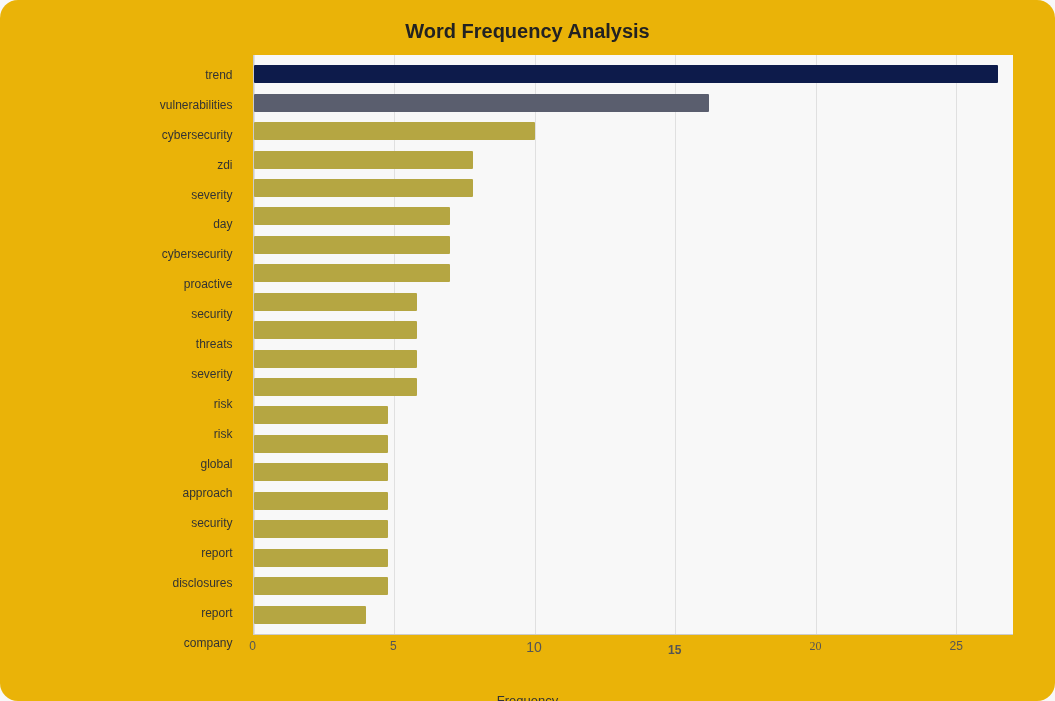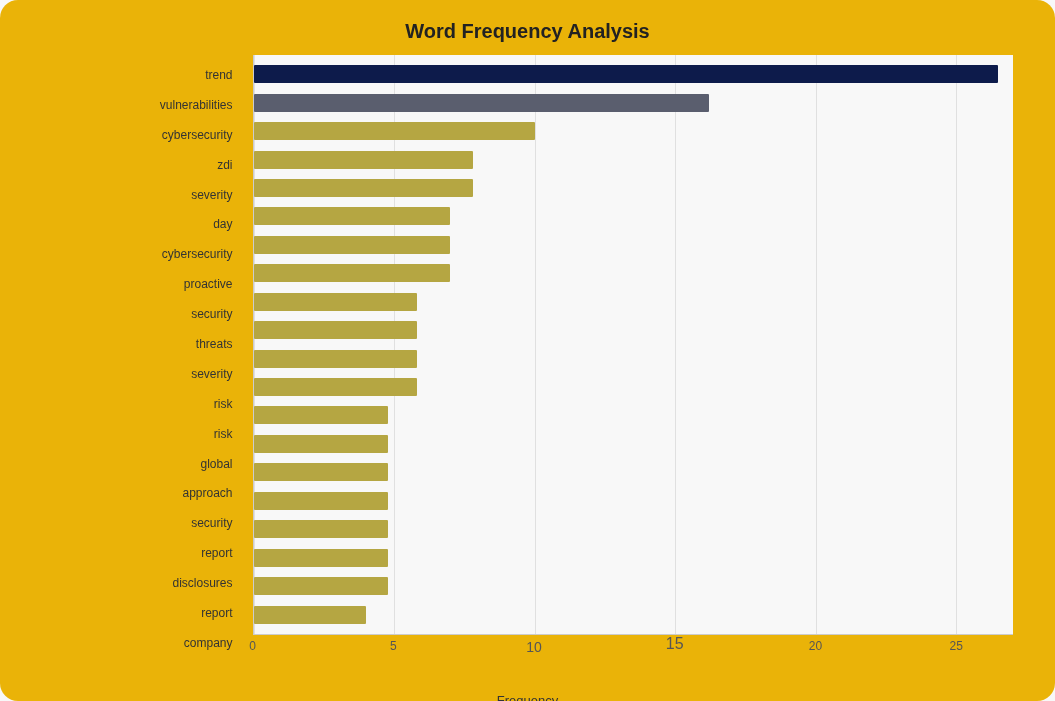--- a/index.html
+++ b/index.html
@@ -200,21 +200,21 @@
             <div class="bar-row">
               <div class="bar" style="width: 14.8148%; background-color: rgb(181, 166, 66);"></div>
             </div>
           </div>
         </div>
 
       <div style="position:relative; height:28px;" id="x-labels-row">
           <div style="position: absolute; left: 0%; top: 4px; transform: translateX(-50%); font-size: 12px; color: rgb(85, 85, 85);">0</div>
           <div style="position: absolute; left: 18.5185%; top: 4px; transform: translateX(-50%); font-size: 12px; color: rgb(85, 85, 85);">5</div>
           <div style="position: absolute; left: 37.037%; top: 4px; transform: translateX(-50%); font-size: 14px; color: rgb(85, 85, 85);">10</div>
-          <div style="position: absolute; left: 55.5556%; top: 0; transform: translateX(-50%); font-size: 16px; color: rgb(85, 85, 85);">15</div>
-          <div style="position: absolute; left: 74.0741%; top: 4px; transform: translateX(-50%); font-size: 12px; color: rgb(85, 85, 85);">20</div>
+          <div style="position: absolute; left: 55.5556%; top: 8px; transform: translateX(-50%); font-size: 12px; color: rgb(85, 85, 85); font-weight: bold;">15</div>
+          <div style="position: absolute; left: 74.0741%; top: 4px; transform: translateX(-50%); font-size: 12px; color: rgb(85, 85, 85); font-family: Liberation Serif, serif;">20</div>
           <div style="position: absolute; left: 92.5926%; top: 4px; transform: translateX(-50%); font-size: 12px; color: rgb(85, 85, 85); text-align: right;">25</div>
         </div>
     </div>
   </div>
 
   <p class="x-axis-title">Frequency</p>
 </div>
 
 </body></html>

